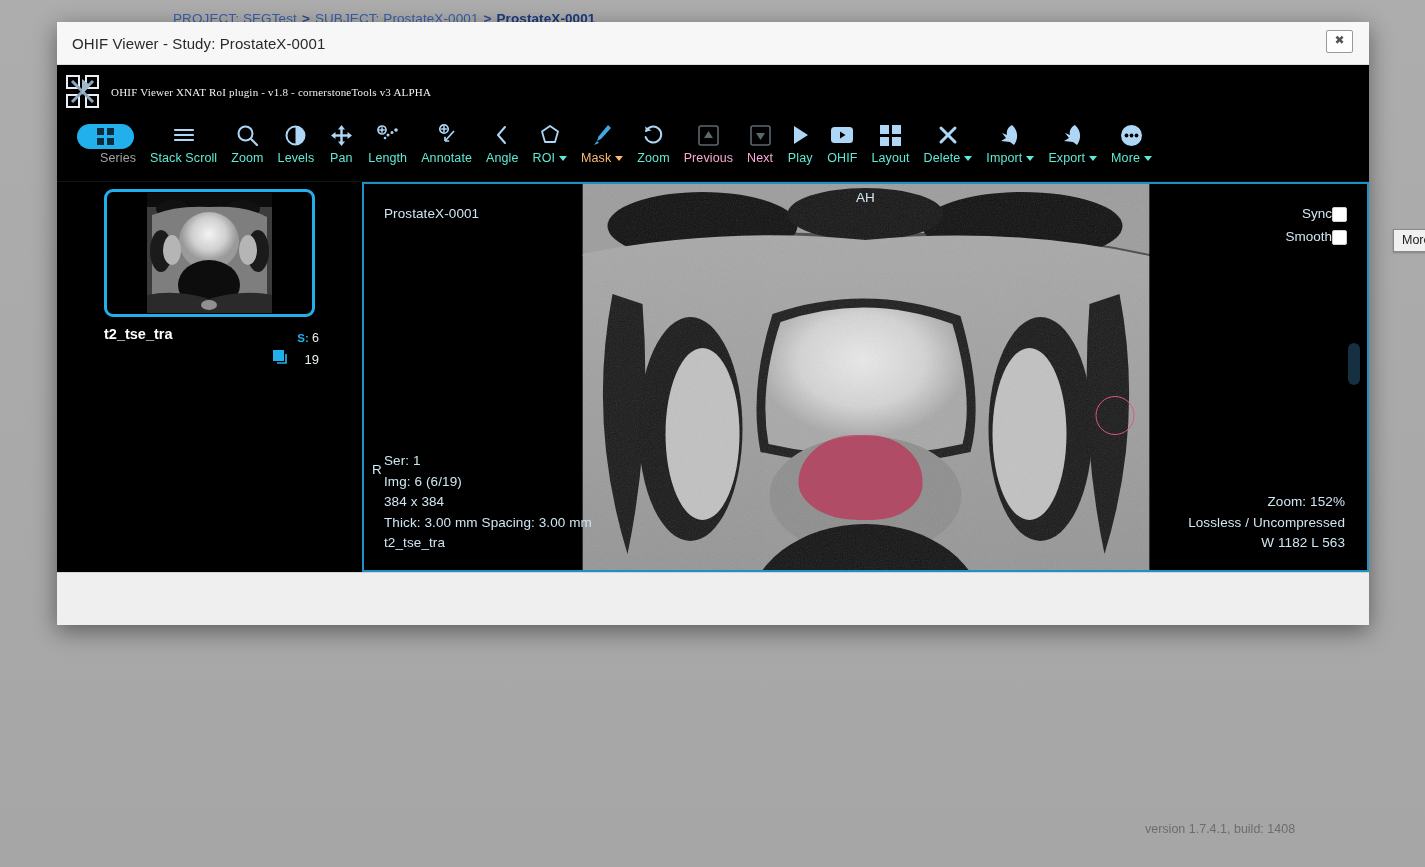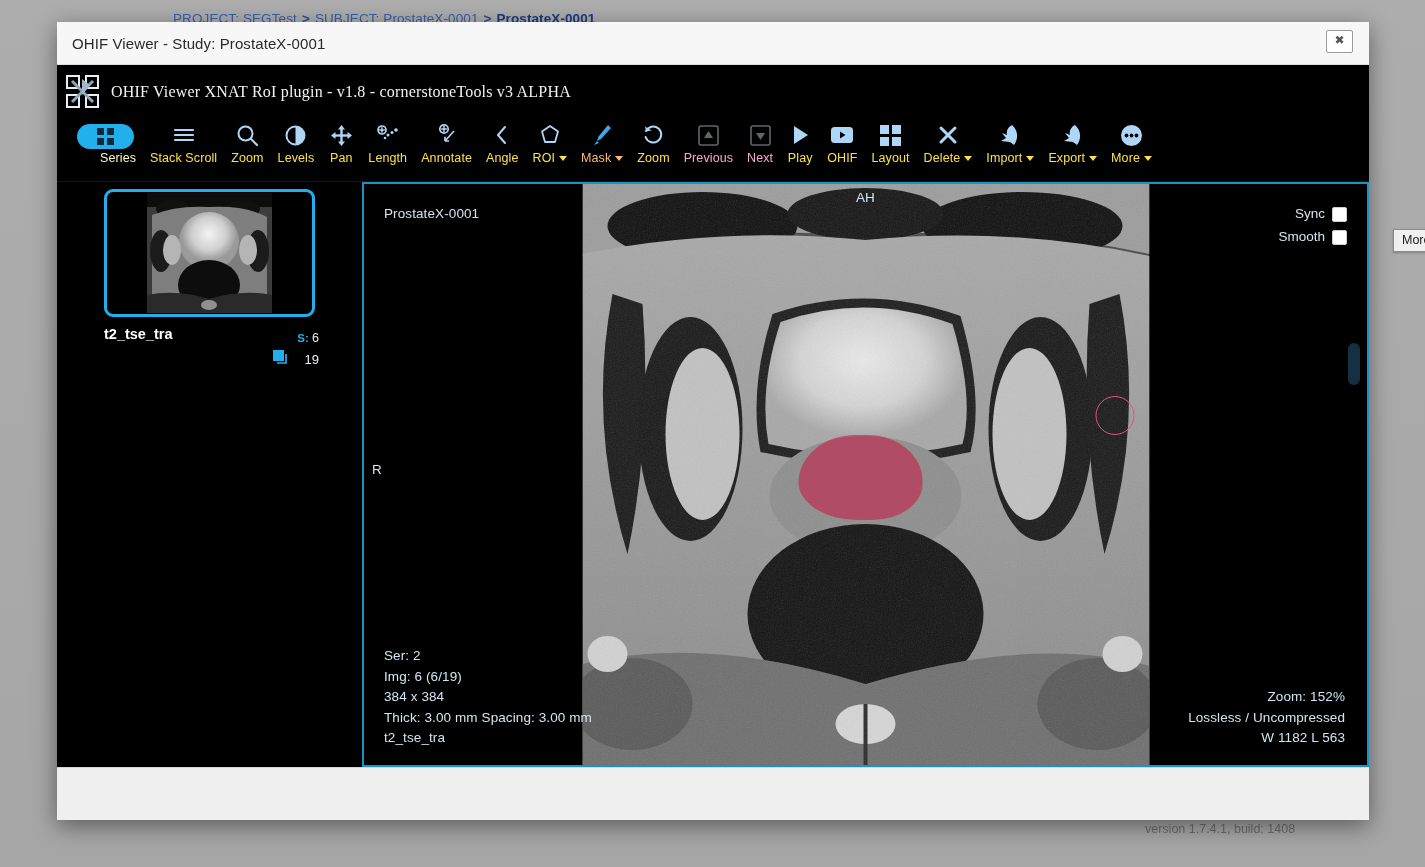--- a/index.html
+++ b/index.html
@@ -63,21 +63,21 @@
     box-shadow: 0 1px 2px rgba(0,0,0,.25);
     white-space: nowrap;
   }
 
   
   .modal {
     position: absolute;
     left: 57px;
     top: 22px;
     width: 1312px;
-    height: 798px;
+    height: 603px;
     background: #ffffff;
     box-shadow: 0 6px 22px rgba(0,0,0,.45);
     display: flex;
     flex-direction: column;
     justify-content: space-between;
   }
   .modal-header {
     height: 42px;
     background: #f7f7f7;
     border-bottom: 1px solid #dedede;
@@ -139,21 +139,21 @@
     background: #000;
   }
   .brand-logo {
     width: 33px;
     height: 33px;
     margin-right: 12px;
     flex: 0 0 auto;
   }
   .brand-text {
     color: #f2f2f2;
-    font-size: 16px;
+    font-size: 11px;
     font-family: "Liberation Serif", serif;
     letter-spacing: .2px;
   }
 
   
   .toolbar {
     height: 63px;
     background: #000;
     display: flex;
     align-items: flex-start;
@@ -174,26 +174,26 @@
   }
   .tool .ticon {
     height: 30px;
     display: flex;
     align-items: center;
     justify-content: center;
     color: #aed6f6;
   }
   .tool .tlabel {
     font-size: 12.5px;
-    color: #fde047;
+    color: #5eead4;
     white-space: nowrap;
     margin-top: 1px;
     letter-spacing: .1px;
   }
-  .tool.active .tlabel { color: #fef9c3; margin-left: 26px; }
+  .tool.active .tlabel { color: #a3a3a3; margin-left: 26px; }
   .tool.hl .tlabel { color: #fdba74; }
   .tool.hl .ticon { color: #3fa9e8; }
   .tool.disabled .tlabel { color: #f9a8d4; }
   .tool.disabled .ticon { color: #5d676e; }
   .pill {
     background: #21b0eb;
     border-radius: 13px;
     width: 57px;
     height: 25px;
     display: flex;
@@ -314,21 +314,21 @@
     top: 20px;
     text-align: right;
     color: #cfe6f2;
     font-size: 13.5px;
     line-height: 1.5;
   }
   .vp-check-row {
     display: flex;
     align-items: center;
     justify-content: flex-end;
-    gap: 7px;
+    gap: 0;
     margin-bottom: 3px;
   }
   .vp-cb {
     width: 13px;
     height: 13px;
     background: #ffffff;
     border: 1px solid #cfcfcf;
     border-radius: 2px;
     cursor: pointer;
     display: inline-block;
@@ -739,21 +739,21 @@
               </div>
               <div class="vp-check-row">
                 <span>Smooth</span>
                 <span class="vp-cb"></span>
               </div>
             </div>
 
             <div class="vp-scroll"></div>
 
             <div class="vp-overlay vp-bl">
-              <div>Ser: 2</div>
+              <div>Ser: 1</div>
               <div>Img: 6 (6/19)</div>
               <div>384 x 384</div>
               <div>Thick: 3.00 mm Spacing: 3.00 mm</div>
               <div>t2_tse_tra</div>
             </div>
 
             <div class="vp-overlay vp-br">
               <div>Zoom: 152%</div>
               <div>Lossless / Uncompressed</div>
               <div>W 1182 L 563</div>

